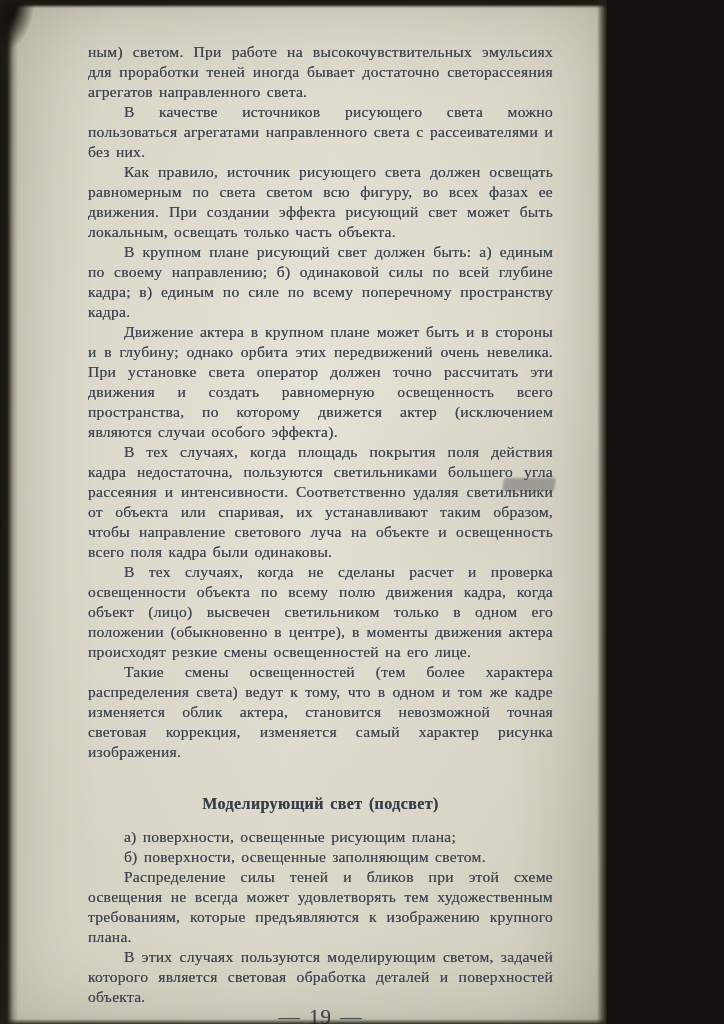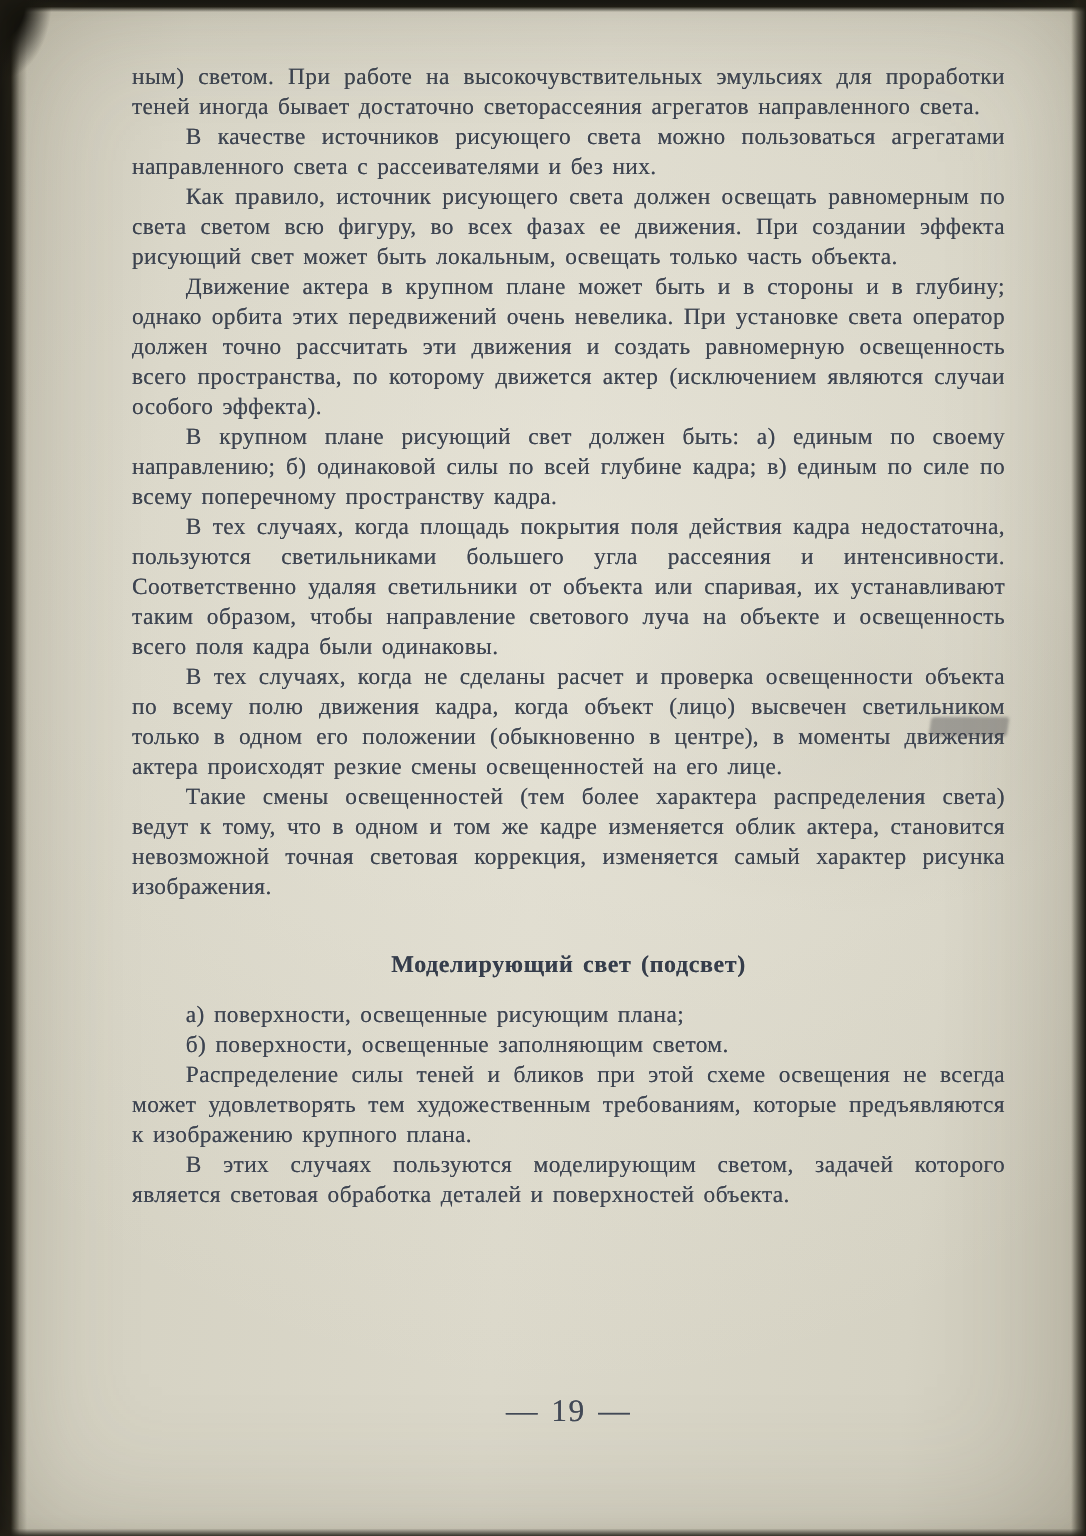--- a/index.html
+++ b/index.html
@@ -7,21 +7,21 @@
     padding: 0;
   }
   body {
     width: 724px;
     height: 1024px;
     background: #11100e;
     overflow: hidden;
   }
   .scan {
     position: relative;
-    width: 724px;
+    width: 607px;
     height: 1024px;
     background:
       radial-gradient(120% 85% at 52% 38%, rgba(238,235,224,0.55), rgba(238,235,224,0) 62%),
       radial-gradient(40% 18% at 78% 47%, rgba(120,112,92,0.10), rgba(120,112,92,0) 70%),
       linear-gradient(95deg, #c7c3b3 0%, #d5d2c3 16%, #dbd8ca 50%, #d5d2c3 84%, #c6c2b2 100%);
     overflow: hidden;
   }
   .scan::after {
     content: "";
     position: absolute;
@@ -112,22 +112,22 @@
 </style>
 </head>
 <body>
 
 <div class="scan">
 
   <div class="paper">
     <p class="para no-indent">ным) светом. При работе на высокочувствительных эмульсиях для проработки теней иногда бывает достаточно светорассеяния агрегатов направленного света.</p>
     <p class="para">В качестве источников рисующего света можно пользоваться агрегатами направленного света с рассеивателями и без них.</p>
     <p class="para">Как правило, источник рисующего света должен освещать равномерным по света светом всю фигуру, во всех фазах ее движения. При создании эффекта рисующий свет может быть локальным, освещать только часть объекта.</p>
+    <p class="para">В крупном плане рисующий свет должен быть: а) единым по своему направлению; б) одинаковой силы по всей глубине кадра; в) единым по силе по всему поперечному пространству кадра.</p>
     <p class="para">Движение актера в крупном плане может быть и в стороны и в глубину; однако орбита этих передвижений очень невелика. При установке света оператор должен точно рассчитать эти движения и создать равномерную освещенность всего пространства, по которому движется актер (исключением являются случаи особого эффекта).</p>
-    <p class="para">В крупном плане рисующий свет должен быть: а) единым по своему направлению; б) одинаковой силы по всей глубине кадра; в) единым по силе по всему поперечному пространству кадра.</p>
     <p class="para">В тех случаях, когда площадь покрытия поля действия кадра недостаточна, пользуются светильниками большего угла рассеяния и интенсивности. Соответственно удаляя светильники от объекта или спаривая, их устанавливают таким образом, чтобы направление светового луча на объекте и освещенность всего поля кадра были одинаковы.</p>
     <p class="para">В тех случаях, когда не сделаны расчет и проверка освещенности объекта по всему полю движения кадра, когда объект (лицо) высвечен светильником только в одном его положении (обыкновенно в центре), в моменты движения актера происходят резкие смены освещенностей на его лице.</p>
     <p class="para">Такие смены освещенностей (тем более характера распределения света) ведут к тому, что в одном и том же кадре изменяется облик актера, становится невозможной точная световая коррекция, изменяется самый характер рисунка изображения.</p>
 
     <h2 class="heading">Моделирующий свет (подсвет)</h2>
 
     <p class="para list-item">а) поверхности, освещенные рисующим плана;</p>
     <p class="para list-item">б) поверхности, освещенные заполняющим светом.</p>
     <p class="para">Распределение силы теней и бликов при этой схеме освещения не всегда может удовлетворять тем художественным требованиям, которые предъявляются к изображению крупного плана.</p>
     <p class="para">В этих случаях пользуются моделирующим светом, задачей которого является световая обработка деталей и поверхностей объекта.</p>

